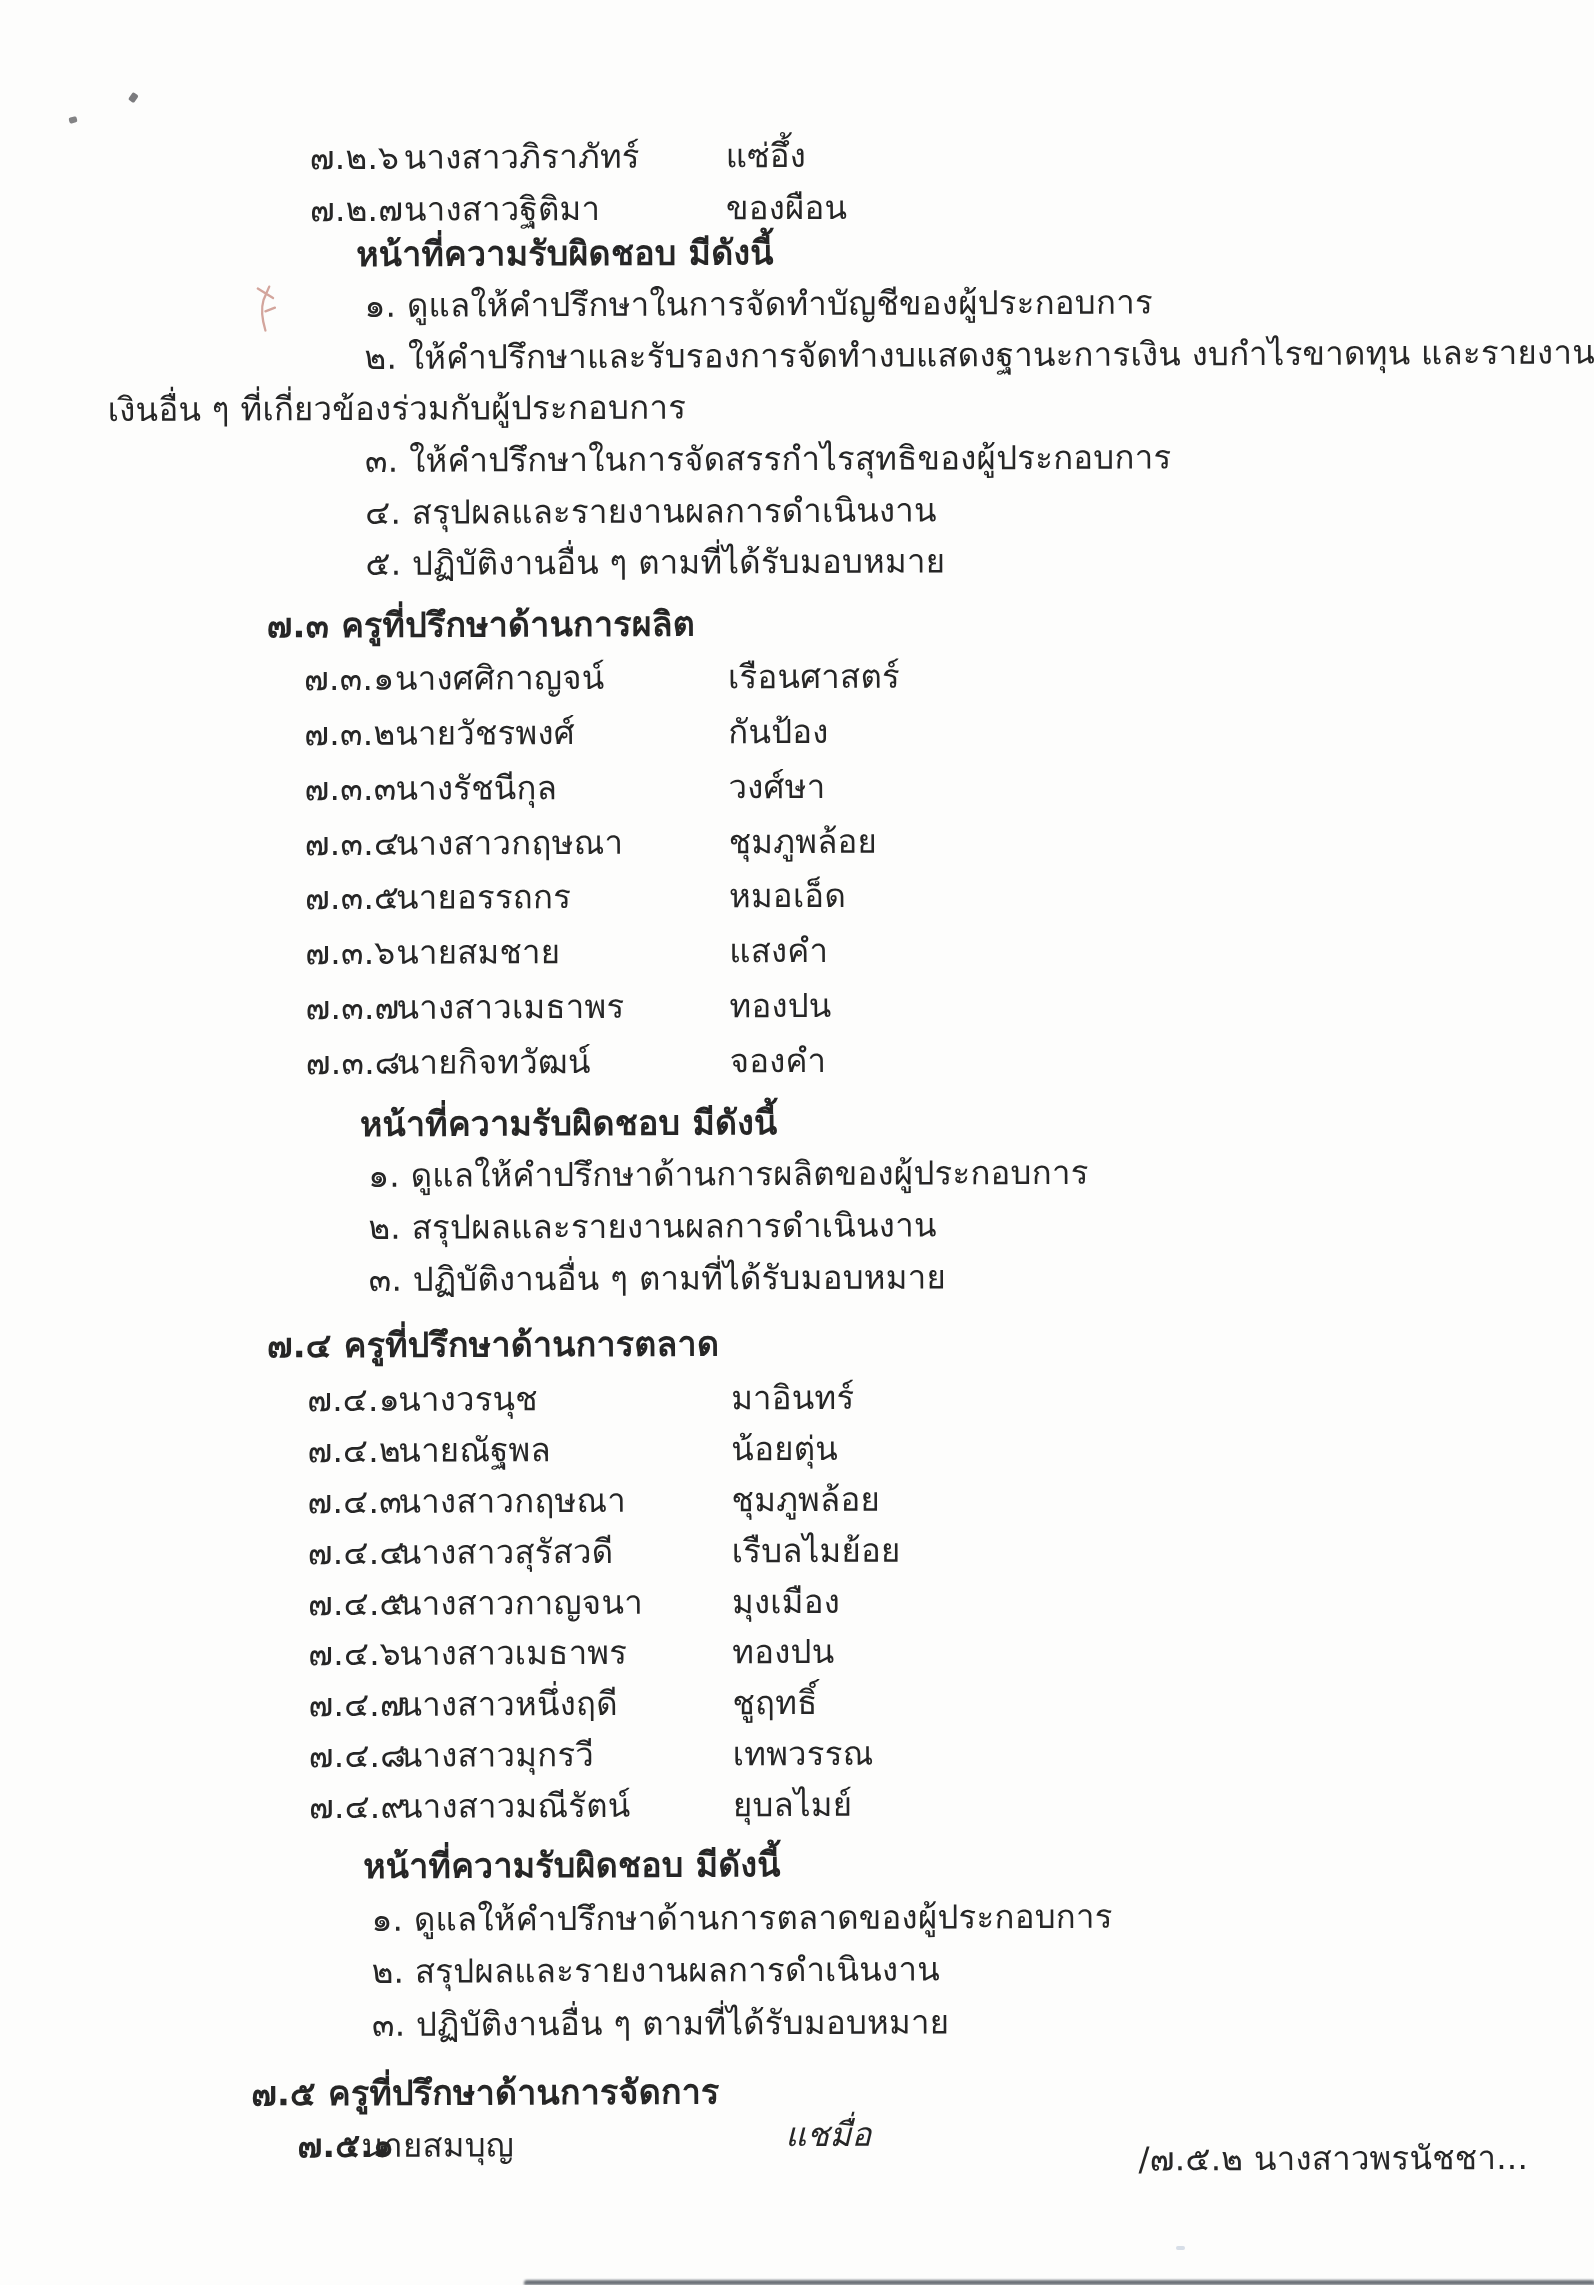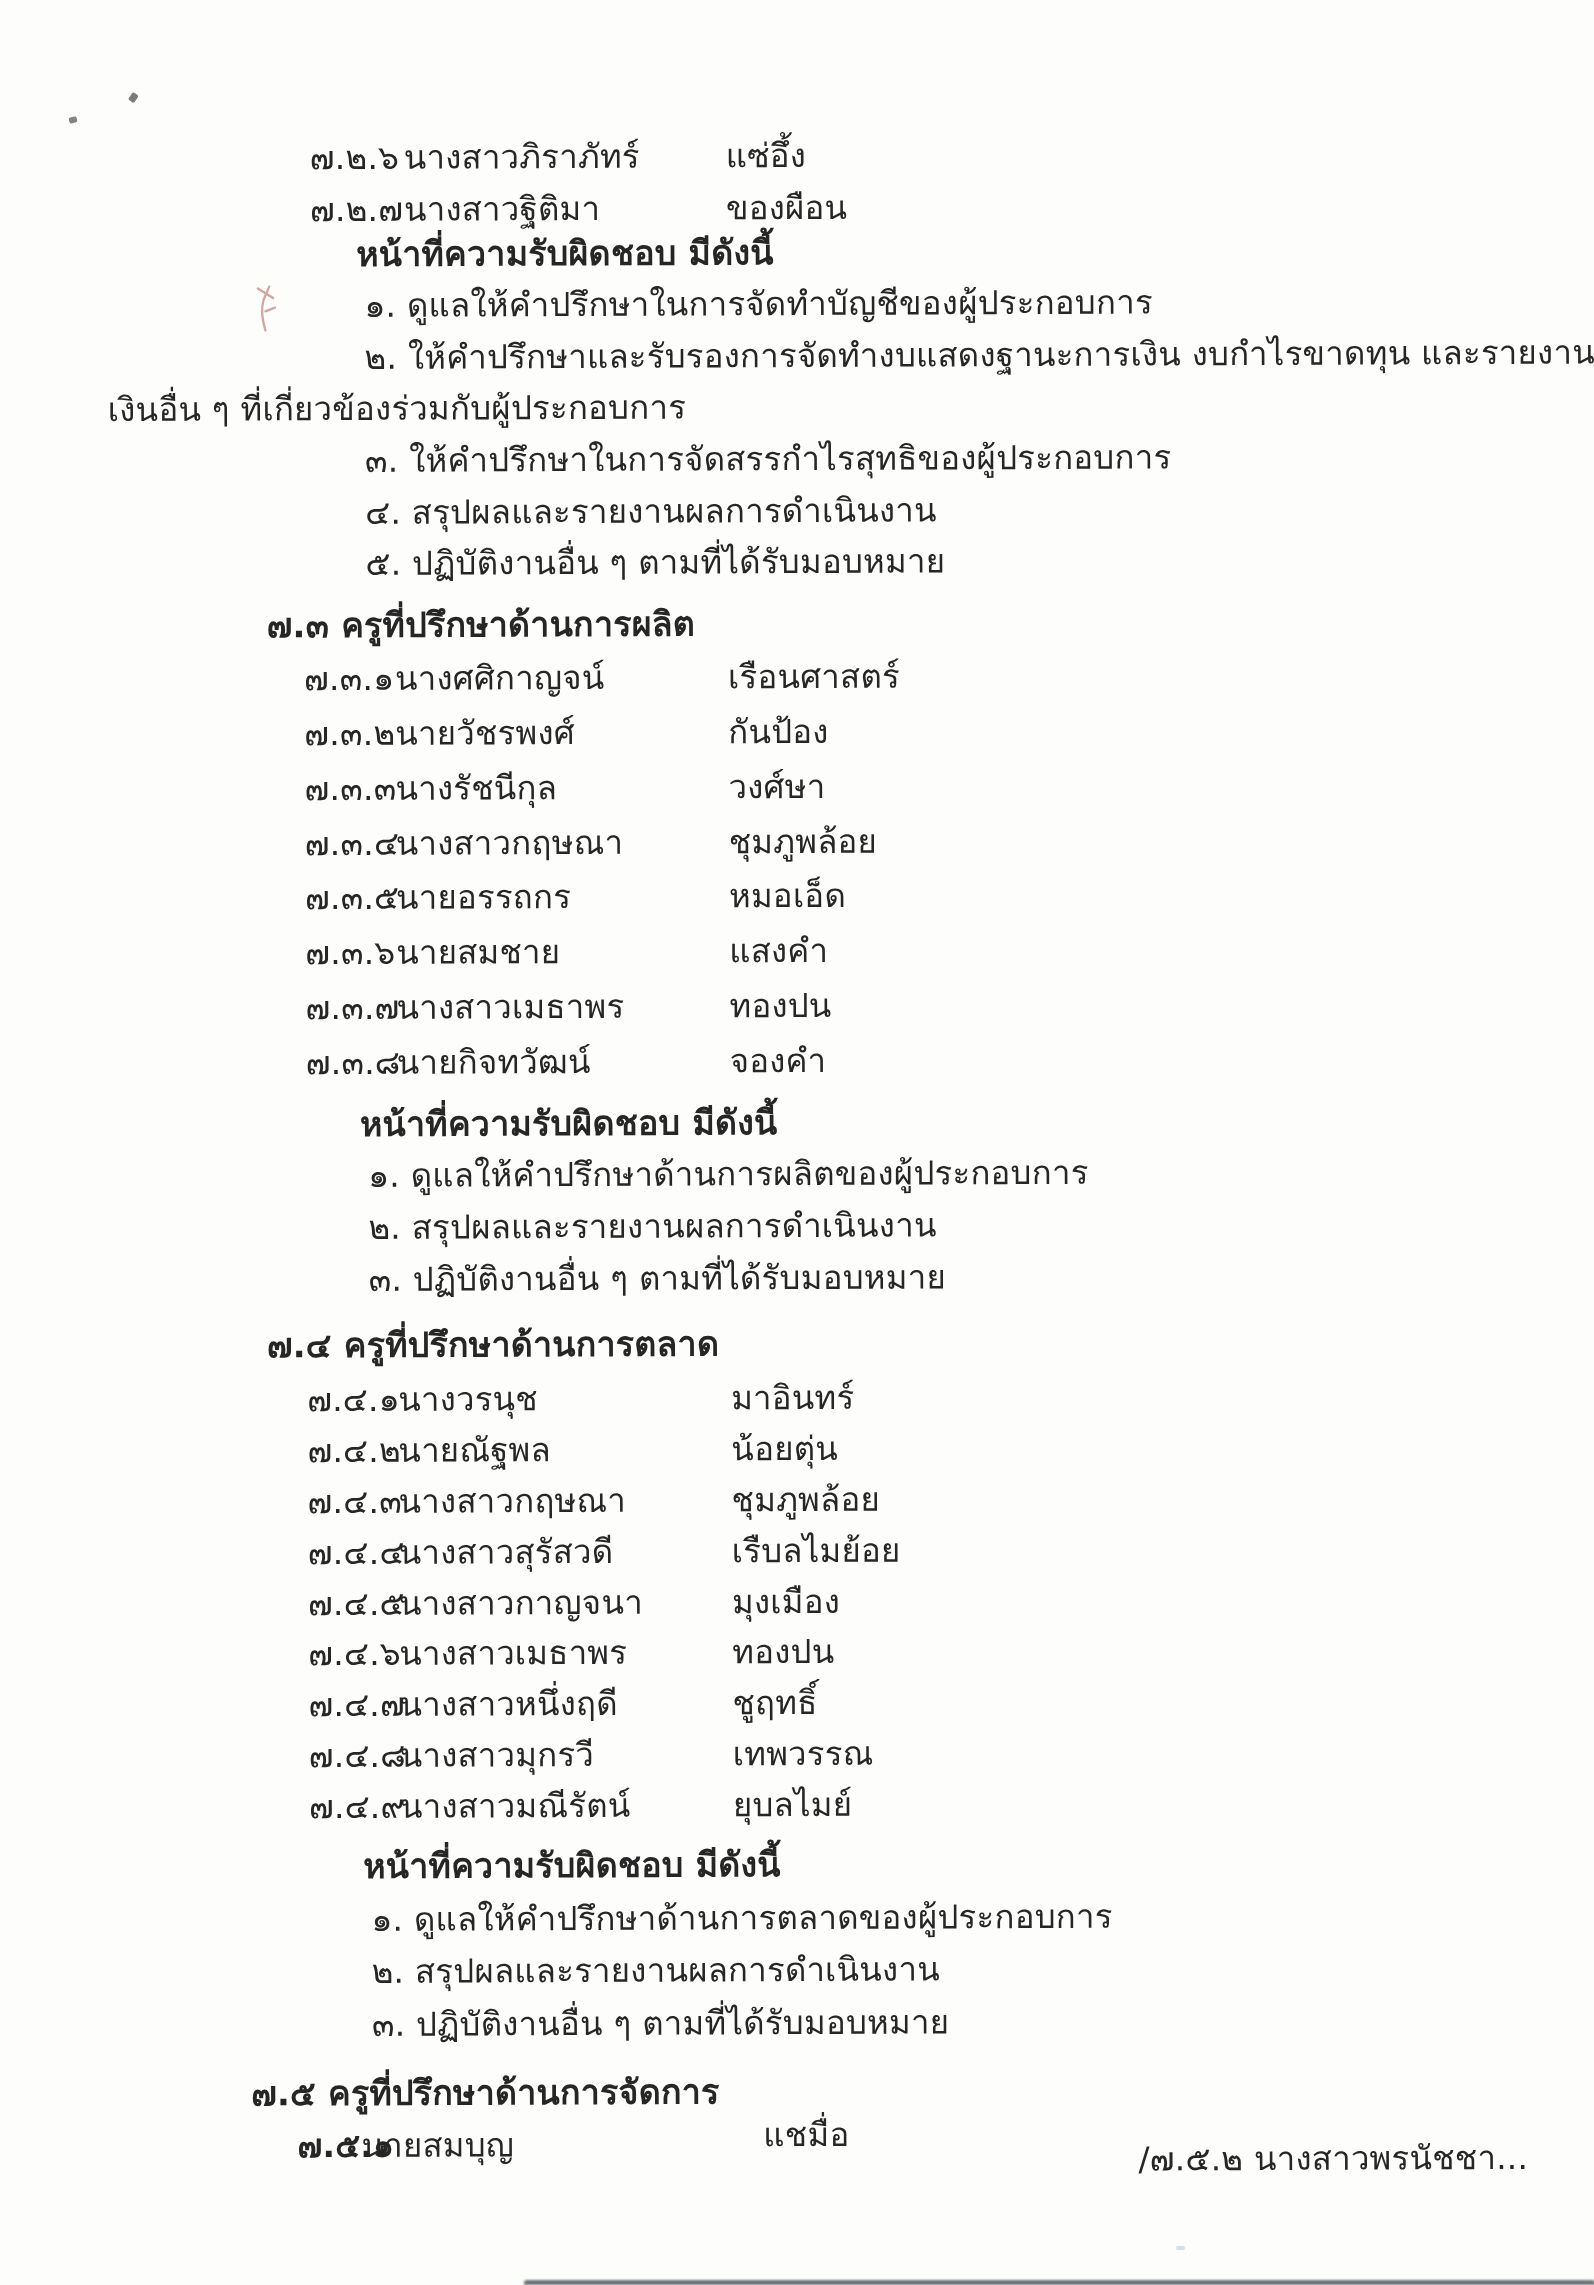--- a/index.html
+++ b/index.html
@@ -25,21 +25,21 @@
   }
   
   .mr{left:0;width:100%;}
   .mr .no{position:absolute;left:301px;}
   .mr .first{position:absolute;left:392px;}
   .mr .last{position:absolute;left:725px;}
   .s72 .no{left:309px;}
   .s72 .first{left:403px;}
   .s75 .no{left:288px;font-weight:bold;}
   .s75 .first{left:352px;}
-  .s75 .last{left:754px;top:-8.6px;}
+  .s75 .last{left:776px;top:-8.6px;font-style:italic;}
   
   .dh{left:355px;font-weight:bold;font-size:34px;}
   .duty{left:363px;}
   .cont{left:106px;}
   
   .sh{left:264px;font-weight:bold;font-size:34px;}
   
   .footer-note{left:1129px;}
   
   .speck{position:absolute;background:#5a5a5e;border-radius:1.9px;}

